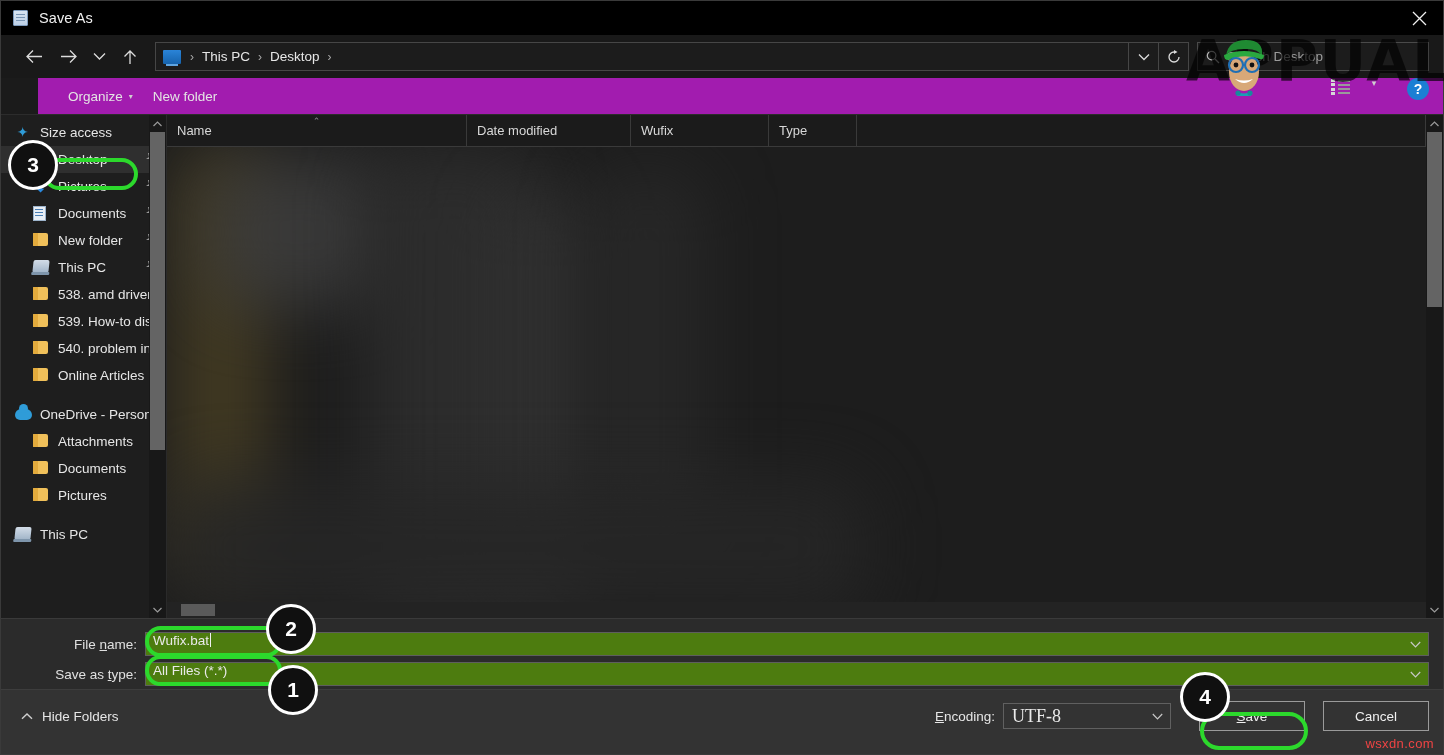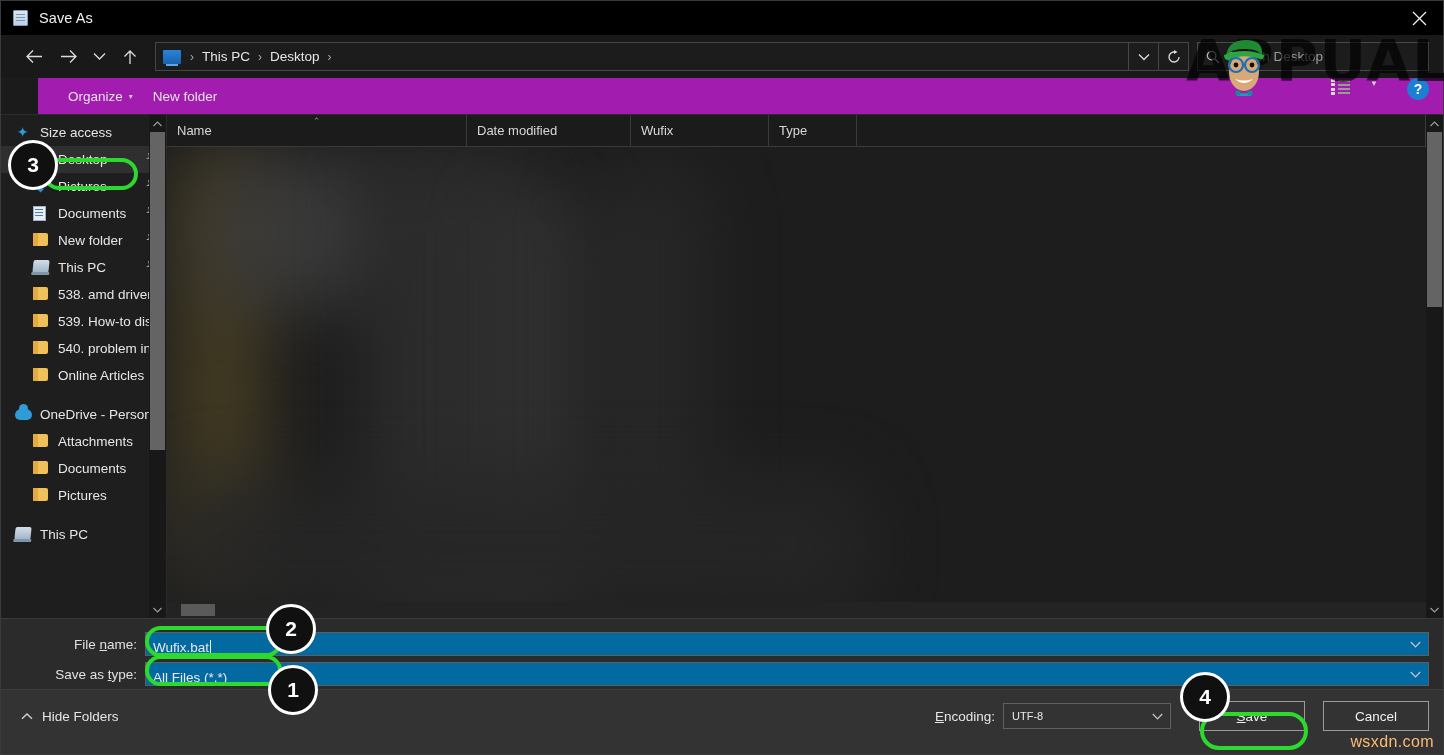--- a/index.html
+++ b/index.html
@@ -361,23 +361,23 @@
   }
   .form-label {
     width: 144px;
     text-align: right;
     padding-right: 8px;
     font-size: 13.5px; color: #e0e0e0;
     box-sizing: border-box;
   }
   .combo {
     flex: 1; height: 24px;
-    background: #0369a1;
+    background: #4d7c0f;
     border: 1px solid #5e5e5e;
-    display: flex; align-items: flex-end;
+    display: flex; align-items: flex-start;
     box-sizing: border-box;
     margin-right: 14px;
     position: relative;
   }
   .combo-val {
     padding-left: 7px;
     font-size: 13.5px; color: #eaeaea;
     flex: 1;
     white-space: nowrap;
   }
@@ -412,21 +412,21 @@
   .hf-caret { color: #d0d0d0; font-size: 10px; }
   .foot-spacer { flex: 1; }
   .enc-label { font-size: 13.5px; color: #e6e6e6; margin-right: 8px; }
   .enc-combo {
     width: 168px; height: 26px;
     border: 1px solid #606060;
     background: #333333;
     display: flex; align-items: center;
     box-sizing: border-box;
   }
-  .enc-val { padding-left: 8px; font-size: 11px; color: #eaeaea; flex: 1; }
+  .enc-val { padding-left: 8px; font-size: 18px; color: #eaeaea; flex: 1; font-family: Liberation Serif, serif; }
   .btn {
     width: 106px; height: 30px;
     border: 1px solid #9a9a9a;
     background: #333333;
     color: #f0f0f0;
     font-size: 13.5px;
     display: flex; align-items: center; justify-content: center;
     box-sizing: border-box;
   }
   .btn.save { margin-left: 28px; }
@@ -470,21 +470,21 @@
     opacity: .66;
     letter-spacing: 2px;
     font-family: "DejaVu Sans", sans-serif;
   }
   .wm-face {
     position: absolute; left: 32px; top: 6px;
     width: 52px; height: 62px;
   }
   .wm-bottom {
     position: absolute; right: 10px; bottom: 4px;
-    font-size: 16px; color: #fdba74;
+    font-size: 13px; color: #ef4444;
     z-index: 25; letter-spacing: .4px;
   }
 </style>
 </head>
 <body>
 
 <div class="dialog">
 
   <div class="titlebar">
     <div class="titlebar-icon">

